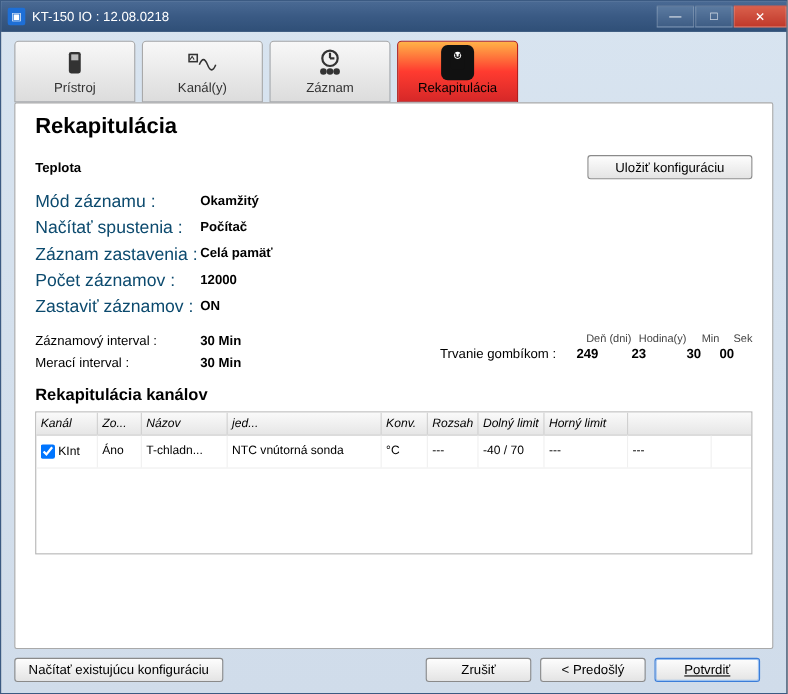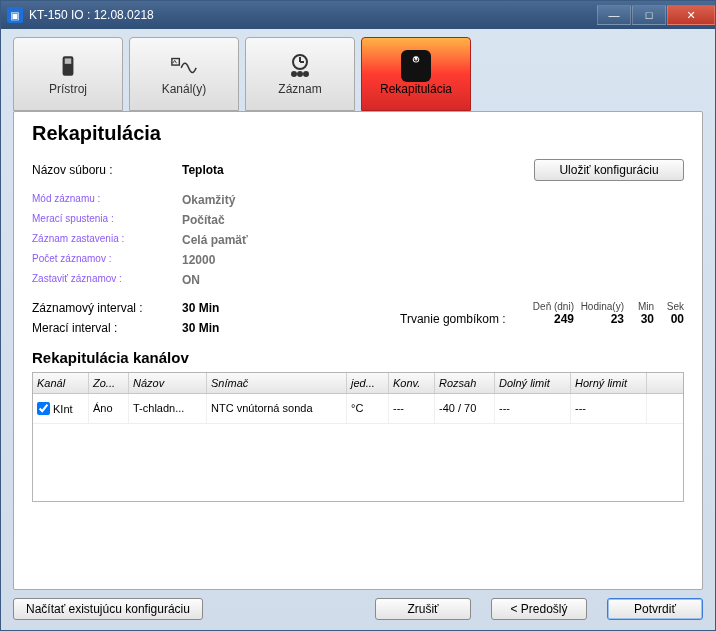--- a/index.html
+++ b/index.html
@@ -51,21 +51,21 @@
   .tb-max { background: linear-gradient(to bottom,#5b7aa0,#3e5d85); }
   .tb-close { background: linear-gradient(to bottom,#d9604c,#c0392b); width: 48px; }
 
   .tabbar {
     display: flex;
     gap: 6px;
     padding: 8px 12px 0 12px;
   }
   .tab {
     width: 110px;
-    height: 74px;
+    height: 56px;
     background: linear-gradient(to bottom, #f8f8f8, #dcdcdc);
     border: 1px solid #a9a9a9;
     border-radius: 4px 4px 0 0;
     display: flex;
     flex-direction: column;
     align-items: center;
     justify-content: center;
     cursor: pointer;
     font-size: 12px;
     color: #333;
@@ -95,58 +95,58 @@
     border: 1px solid #a9a9a9;
     border-radius: 2px;
     padding: 10px 18px;
     overflow: hidden;
     display: flex;
     flex-direction: column;
   }
   .page-title { font-size: 20px; font-weight: bold; margin-bottom: 8px; }
   .row-top { display:flex; align-items:center; margin-bottom: 12px; }
   .kv { display: grid; grid-template-columns: 150px auto; row-gap: 6px; margin-bottom: 14px; }
-  .kv .label { font-size: 10px; color: #8b5cf6; }
-  .kv .value { font-size: 12px; font-weight: bold; color: #737373; }
+  .kv .label { font-size: 16px; color: #0c4a6e; }
+  .kv .value { font-size: 12px; font-weight: bold; color: #000000; }
   .btn {
     background: linear-gradient(to bottom,#fdfdfd,#e4e4e4);
     border: 1px solid #8a8a8a;
     border-radius: 3px;
     padding: 2px 12px;
     font-size: 12px;
     cursor: pointer;
     height: 22px;
   }
-  .btn.primary { border: 1px solid #3b7dd8; box-shadow: 0 0 0 1px #9bc1f0 inset; }
+  .btn.primary { border: 1px solid #3b7dd8; box-shadow: 0 0 0 1px #9bc1f0 inset; text-decoration: underline; }
   .intervals { display:flex; }
   .intervals .kv-left { display:grid; grid-template-columns:150px 80px; row-gap:6px; }
   .duration-block { margin-left: auto; }
   .dur-head { display:grid; grid-template-columns: 50px 50px 30px 30px; text-align:right; font-size:10px; color:#444; }
   .dur-row { display:flex; align-items:center; gap: 14px; }
-  .dur-vals { display:grid; grid-template-columns: 50px 50px 30px 30px; text-align:right; font-size:12px; font-weight:bold; }
+  .dur-vals { display:grid; grid-template-columns: 50px 50px 30px 30px; text-align:left; font-size:12px; font-weight:bold; }
   .subheading { font-size:15px; font-weight:bold; margin: 14px 0 6px 0; }
   .table {
     border: 1px solid #b5b5b5;
     font-size: 11px;
     flex: 0 0 130px;
     overflow: auto;
     background: #fff;
   }
   .thead { display:grid; grid-template-columns: 56px 40px 78px 140px 42px 46px 60px 76px 76px;
            background: linear-gradient(to bottom,#fafafa,#e6e6e6);
            border-bottom:1px solid #c6c6c6; }
   .th { padding:4px 4px; border-right:1px solid #d0d0d0; white-space:nowrap; overflow:hidden;font-style:italic; }
   .tr { display:grid; grid-template-columns: 56px 40px 78px 140px 42px 46px 60px 76px 76px;
         border-bottom:1px solid #eee; }
   .td { padding:8px 4px; border-right:1px solid #f0f0f0; white-space:nowrap; overflow:hidden; }
   .td.first { display:flex; align-items:center; gap:3px; }
   .footer {
     display:flex;
-    padding: 0 12px 10px 12px;
-    gap: 20px;
+    padding: 0 24px 10px 12px;
+    gap: 8px;
   }
   .footer .spacer { flex:1; }
   .footer .btn { min-width: 96px; }
   .wide { min-width: 200px; }
 </style>
 </head>
 <body>
 
 <div class="window">
 
@@ -208,31 +208,30 @@
     </div>
   </div>
 
   <div class="content-frame">
     <div class="row-top">
       <div class="page-title">Rekapitulácia</div>
     </div>
 
     <div class="row-top" style="margin-top:-6px;">
       <div style="display:grid; grid-template-columns:150px auto;">
-        <span class="label">Názov súboru :</span>
         <span class="value" style="font-weight:bold">Teplota</span>
       </div>
       <button class="btn" style="margin-left:auto; min-width:150px;">Uložiť konfiguráciu</button>
     </div>
 
     <div class="kv">
       <span class="label">Mód záznamu :</span>
       <span class="value">Okamžitý</span>
 
-      <span class="label">Merací spustenia :</span>
+      <span class="label">Načítať spustenia :</span>
       <span class="value">Počítač</span>
 
       <span class="label">Záznam zastavenia :</span>
       <span class="value">Celá pamäť</span>
 
       <span class="label">Počet záznamov :</span>
       <span class="value">12000</span>
 
       <span class="label">Zastaviť záznamov :</span>
       <span class="value">ON</span>
@@ -267,21 +266,20 @@
       </div>
     </div>
 
     <div class="subheading">Rekapitulácia kanálov</div>
 
     <div class="table">
       <div class="thead">
         <div class="th">Kanál</div>
         <div class="th">Zo...</div>
         <div class="th">Názov</div>
-        <div class="th">Snímač</div>
         <div class="th">jed...</div>
         <div class="th">Konv.</div>
         <div class="th">Rozsah</div>
         <div class="th">Dolný limit</div>
         <div class="th">Horný limit</div>
       </div>
       <div id="tbody">
           <div class="tr">
             <div class="td first">
               <input type="checkbox" checked="" style=""> 

